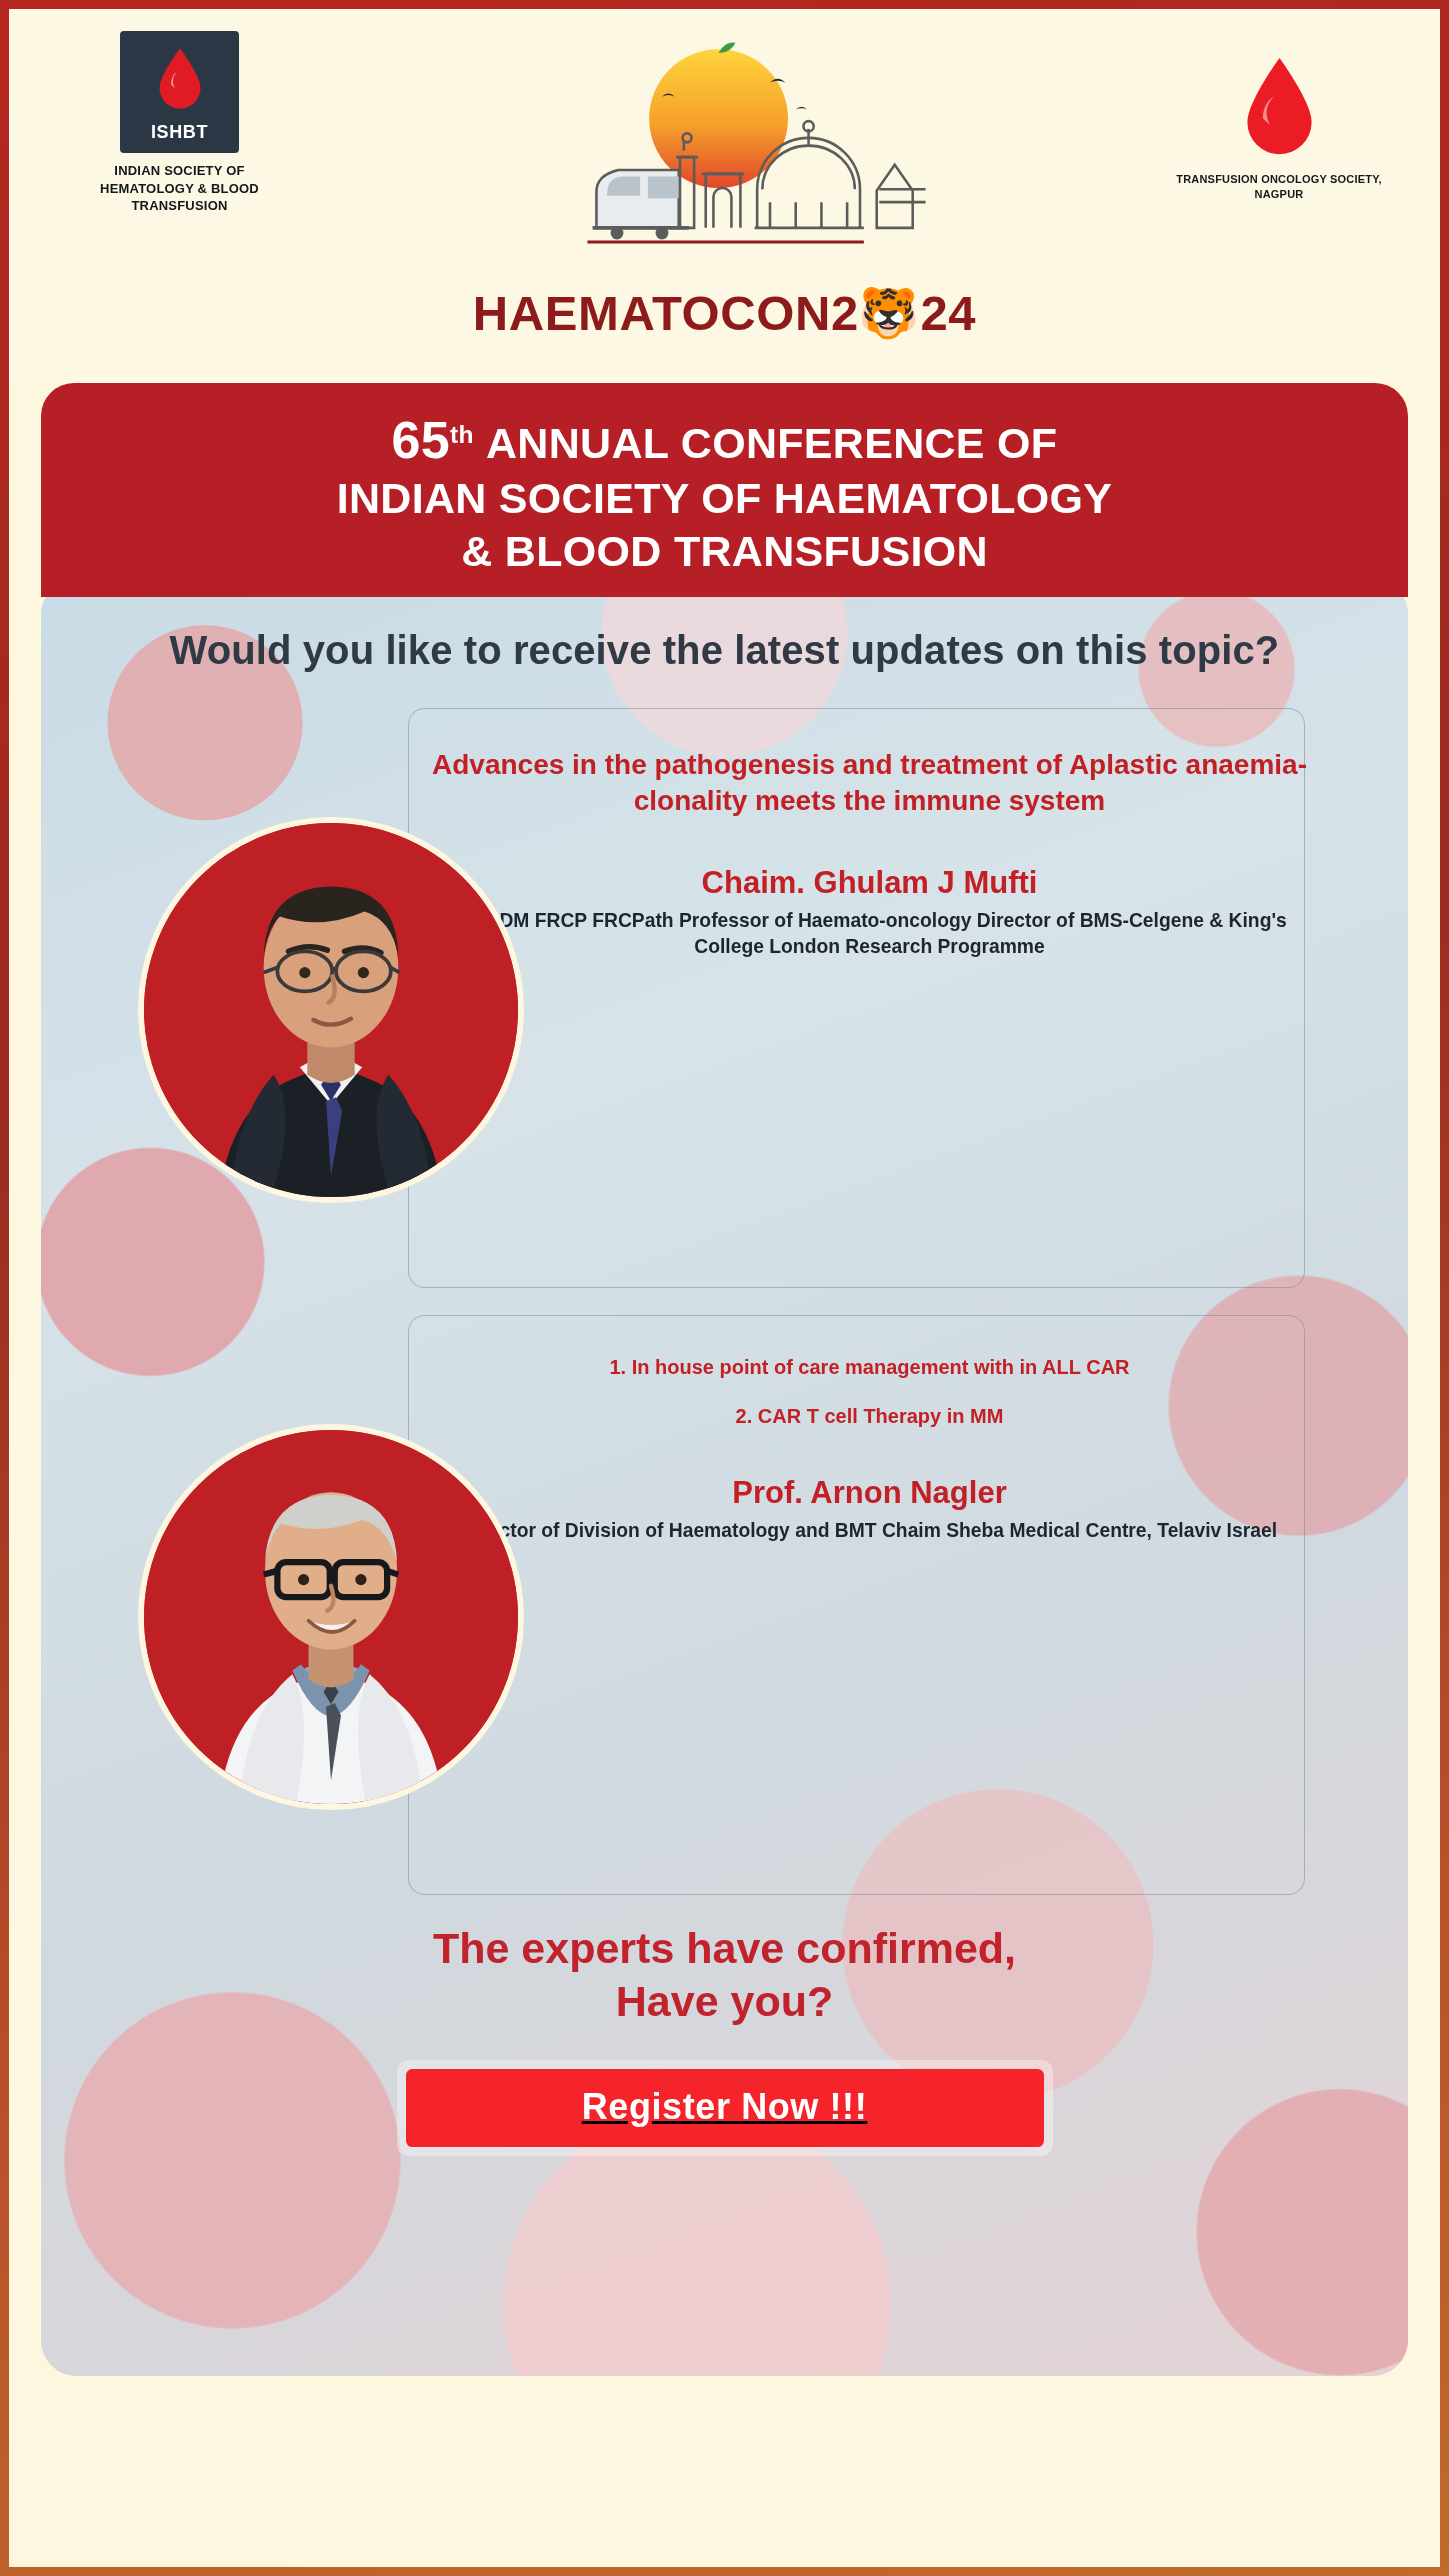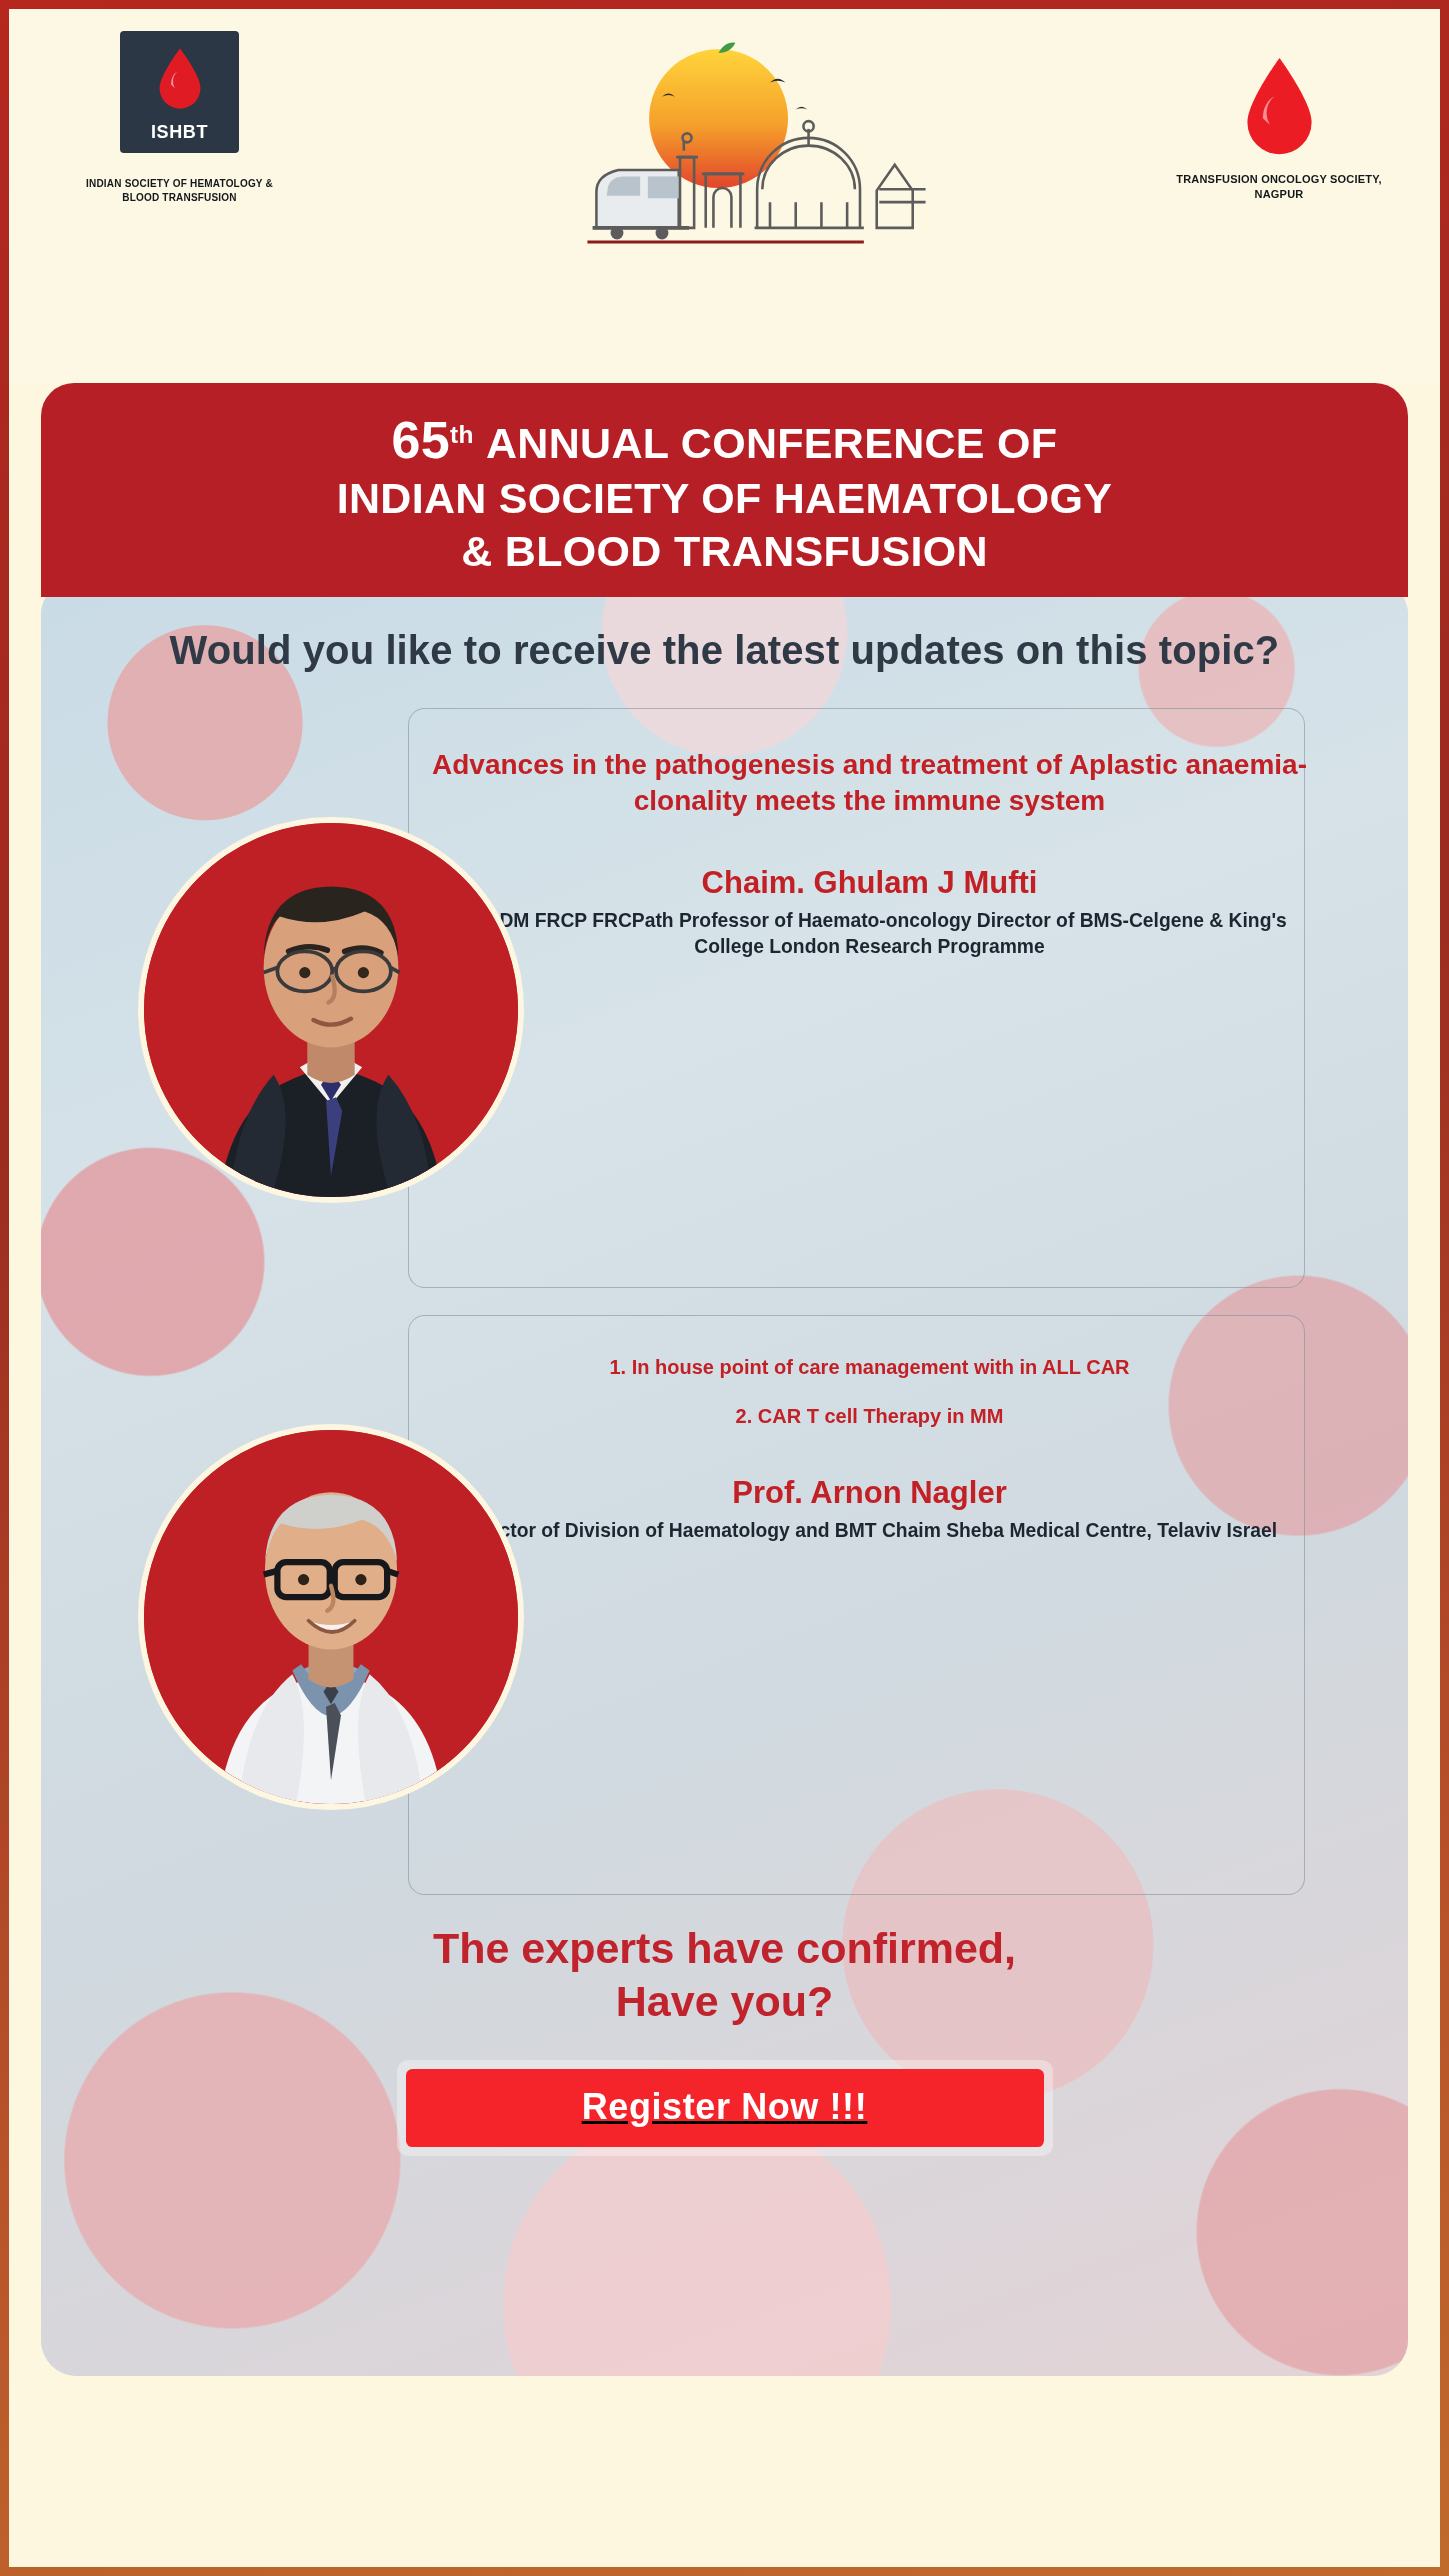--- a/index.html
+++ b/index.html
@@ -58,22 +58,22 @@
   .ishbt-text {
     position: absolute;
     left: 0; right: 0;
     bottom: 10.3px;
     color: #ffffff;
     font-size: 18px;
     font-weight: bold;
     letter-spacing: 0.6px;
   }
   .logo-left-caption {
-    margin-top: 24px;
-    font-size: 10px;
+    margin-top: 9px;
+    font-size: 13px;
     font-weight: bold;
     color: #14171c;
     line-height: 1.35;
     letter-spacing: 0.2px;
   }
   .logo-right {
     position: absolute;
     right: 45px;
     top: 45px;
     width: 232px;
@@ -339,20 +339,23 @@
           <g>
             <path d="M250 300 v-56 q0 -26 34 -34 h94 v90 z" fill="#e9ecef" stroke="#5c5c5c" stroke-width="4"></path>
             <path d="M268 236 q4 -14 22 -16 h28 v30 h-52 z" fill="#b9c3cc"></path>
             <path d="M330 220 h48 v34 h-48 z" fill="#b9c3cc"></path>
             <path d="M244 300 h150" stroke="#5c5c5c" stroke-width="6"></path>
             <circle cx="282" cy="308" r="10" fill="#5c5c5c"></circle>
             <circle cx="352" cy="308" r="10" fill="#5c5c5c"></circle>
           </g>
           <path d="M236 322 h430" stroke="#8d1b1b" stroke-width="5"></path>
         </svg>
+        <div class="emblem-title">
+          <span>HAEMATOCON</span><span class="yr">2</span><span class="tiger">🐯</span><span class="yr">24</span>
+        </div>
       </div>
 
       <div class="logo-right">
         <svg viewBox="0 0 120 160" width="77" height="103">
           <path d="M60 6 C60 6 10 74 10 106 a50 50 0 0 0 100 0 C110 74 60 6 60 6 Z" fill="#ec1c24"></path>
           <path d="M34 100 a26 36 0 0 1 18 -34 a34 34 0 0 0 -7 44 z" fill="#ffffff" opacity=".5"></path>
         </svg>
         <div class="logo-right-caption">TRANSFUSION ONCOLOGY SOCIETY, NAGPUR</div>
       </div>
     </div>

